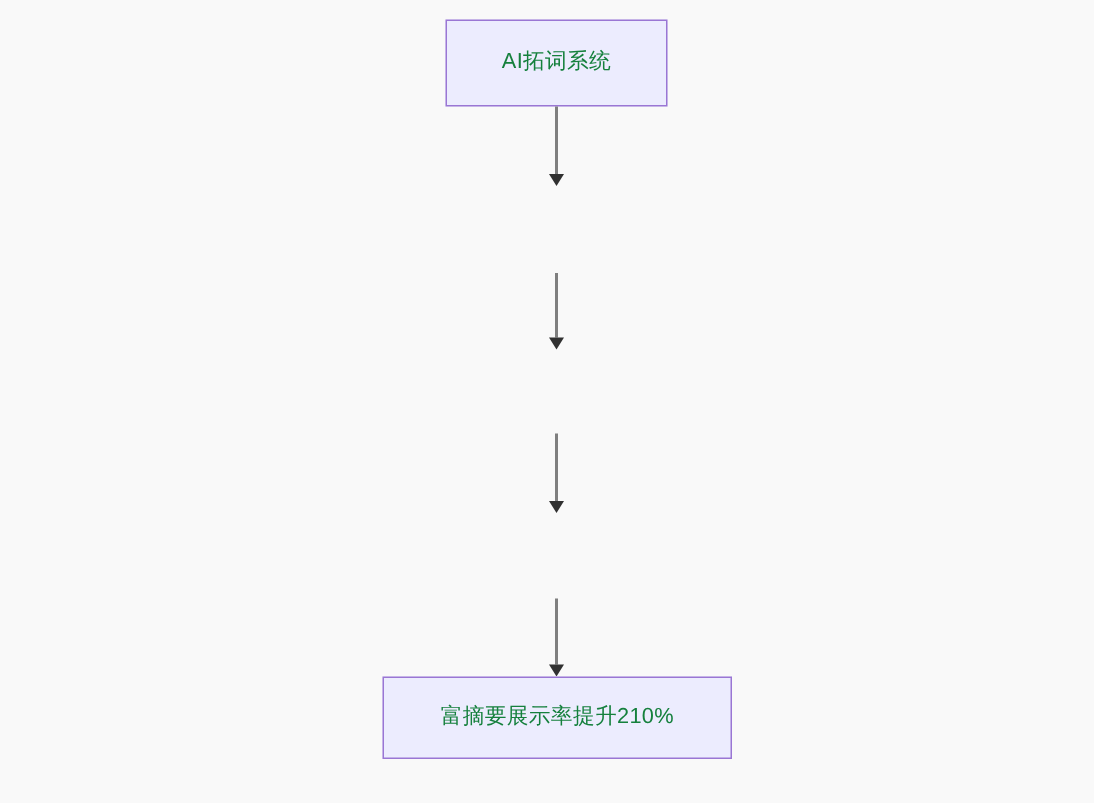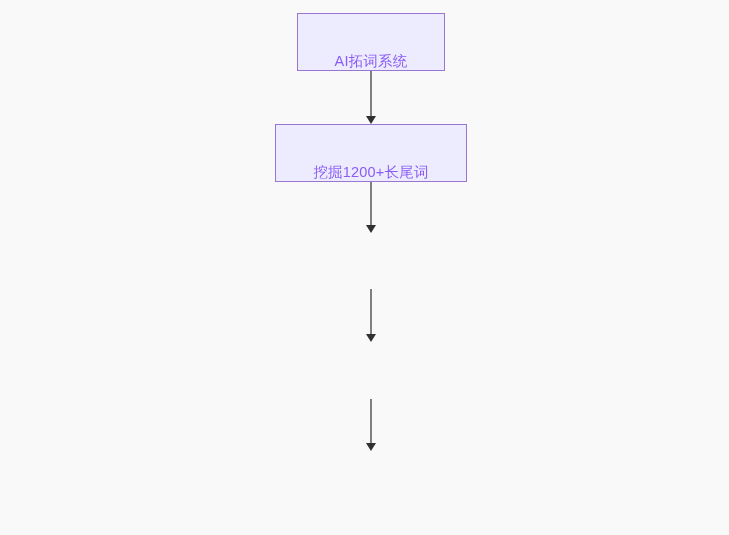--- a/index.html
+++ b/index.html
@@ -17,23 +17,23 @@
     position: relative;
     width: 729px;
     height: 535px;
   }
   .node {
     position: absolute;
     box-sizing: border-box;
     background: #ececfe;
     border: 1.6px solid #9a76d4;
     display: flex;
-    align-items: flex-end;
+    align-items: center;
     justify-content: center;
-    color: #8b5cf6;
+    color: #15803d;
     font-size: 14.5px;
     line-height: 1.2;
     letter-spacing: 0.2px;
     white-space: nowrap;
   }
   .edge {
     position: absolute;
     width: 0;
   }
   .edge .line {
@@ -62,35 +62,35 @@
 
   <div class="node" style="left:297px; top:13px; width:148px; height:58px;">
     <span>AI拓词系统</span>
   </div>
 
   <div class="edge" style="left:371px; top:71px; height:53px;">
     <div class="line" style="height:45px;"></div>
     <div class="head" style="top:45px;"></div>
   </div>
 
-  <div class="node" style="left:275px; top:124px; width:192px; height:58px;">
-    <span>挖掘1200+长尾词</span>
-  </div>
 
   <div class="edge" style="left:371px; top:182px; height:51px;">
     <div class="line" style="height:43px;"></div>
     <div class="head" style="top:43px;"></div>
   </div>
 
 
   <div class="edge" style="left:371px; top:289px; height:53px;">
     <div class="line" style="height:45px;"></div>
     <div class="head" style="top:45px;"></div>
   </div>
 
 
   <div class="edge" style="left:371px; top:399px; height:52px;">
     <div class="line" style="height:44px;"></div>
     <div class="head" style="top:44px;"></div>
   </div>
 
+  <div class="node" style="left:255px; top:451px; width:233px; height:55px;">
+    <span>富摘要展示率提升210%</span>
+  </div>
 
 </div>
 
 </body></html>

